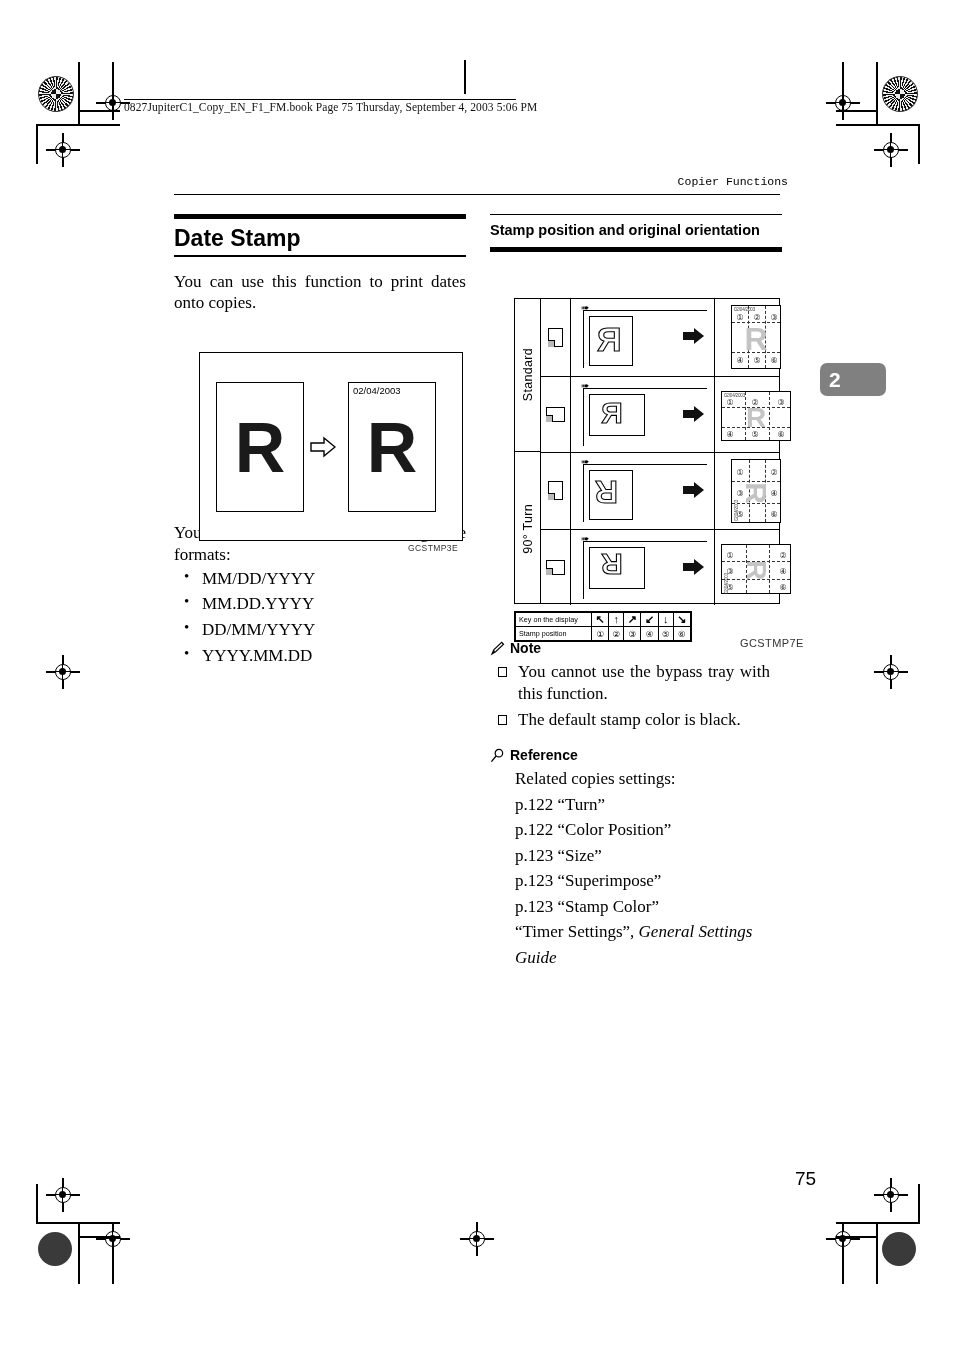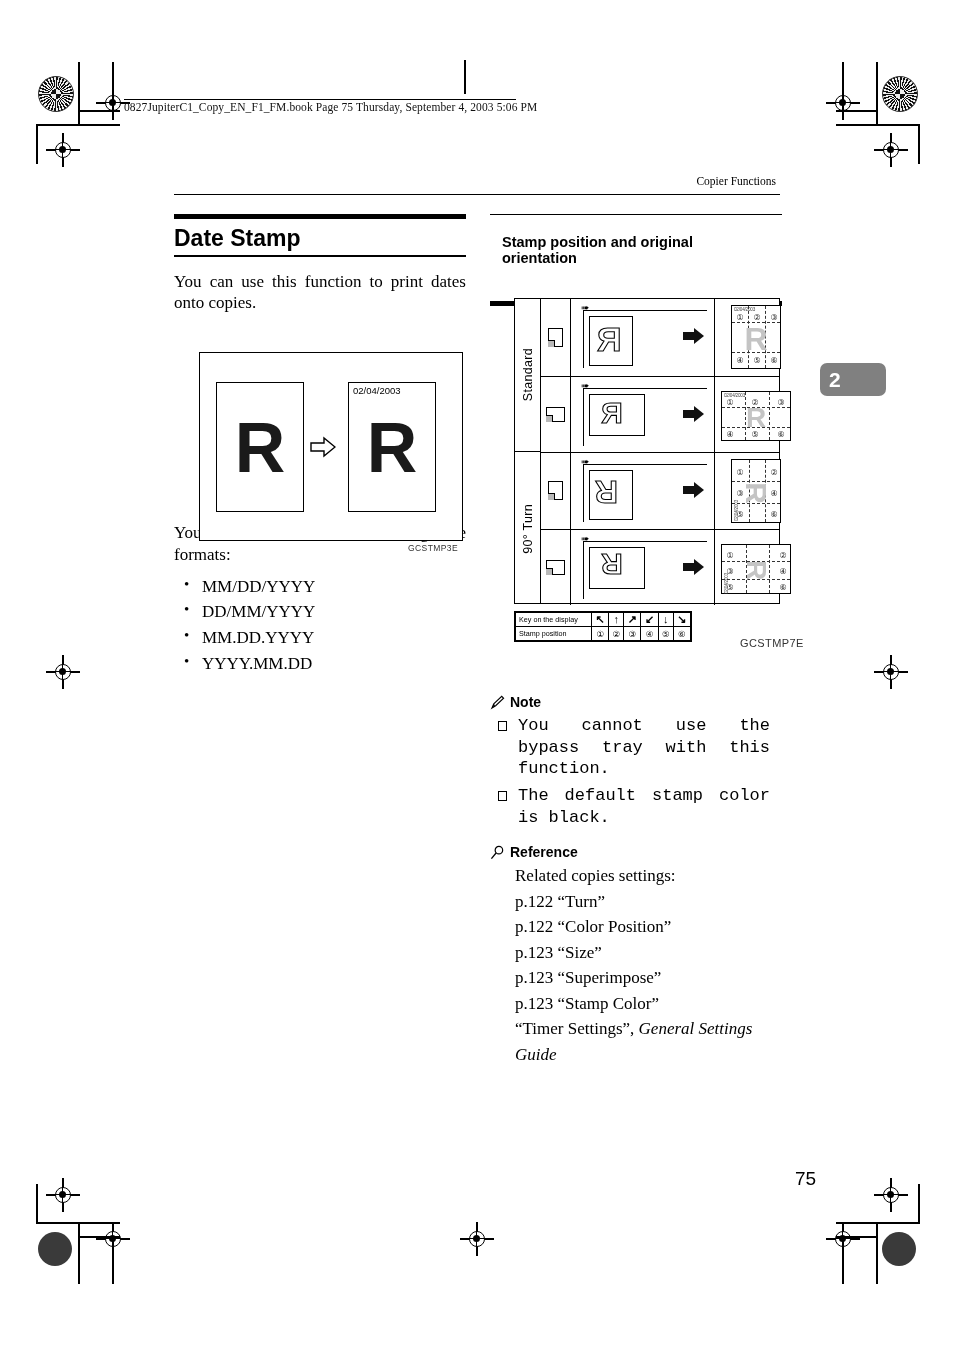--- a/index.html
+++ b/index.html
@@ -35,22 +35,22 @@
   
   .filehdr {
     position:absolute; left:124px; top:99px;
     font-size:11.5px; font-family:"Liberation Serif", serif; color:#111;
     letter-spacing:0.1px; white-space:nowrap;
   }
   .filehdr .ul { border-top:1px solid #000; display:block; width:392px; margin-bottom:1px;}
 
   
   .runhead {
-    position:absolute; right:178px; top:175px;
-    font-family:Liberation Serif, serif;
+    position:absolute; right:166px; top:175px;
+    font-family:Liberation Mono, monospace;
     font-size:11.5px; color:#000;
   }
   .headrule { position:absolute; left:174px; top:194px; width:606px; height:1px; background:#000; }
 
   
   .chaptab {
     position:absolute; left:820px; top:363px; width:66px; height:33px;
     background:#808080; border-radius:7px;
     color:#fff; font-family:"Liberation Sans", sans-serif; font-weight:bold;
     font-size:21px; line-height:33px; padding-left:9px; box-sizing:border-box;
@@ -63,31 +63,31 @@
   h1.secttitle {
     font-family:"Liberation Sans", sans-serif;
     font-weight:bold; font-size:23px; margin:0;
     padding:7px 0 5px 0; line-height:1.05;
   }
   .rule-thick { height:5px; background:#000; }
   .rule-thin  { height:1.4px; background:#000; }
 
   h2.subtitle {
     font-family:"Liberation Sans", sans-serif;
-    font-weight:bold; font-size:14.5px; margin:12px;
-    padding:8px 0 22px 0; line-height:1.1;
+    font-weight:bold; font-size:14.5px; margin:0;
+    padding:8px 0 8px 0; line-height:1.1;
   }
 
   p.body {
     font-size:17px; line-height:1.28; margin:14px 0 0 0;
     text-align:justify; text-justify:inter-word;
   }
   p.body.tight { margin-top:12px; }
 
-  ul.fmt { list-style:none; margin:8px 0 0 0; padding:0; }
+  ul.fmt { list-style:none; margin:0 0 0 0; padding:0; }
   ul.fmt li {
     font-size:17px; line-height:1.52; padding-left:28px; position:relative;
   }
   ul.fmt li:before {
     content:"\2022"; position:absolute; left:10px; top:-1px; font-size:15px;
   }
 
   
   .figL { position:absolute; left:199px; top:352px; width:262px; height:187px;
           border:1.6px solid #000; background:#fff; }
@@ -200,21 +200,21 @@
   .legend td.arw { font-size:11px; font-weight:bold; line-height:11px; }
   .legend td.numc { font-size:8.5px; }
 
   
   .blk { margin-top:16px; }
   .blkhead {
     font-family:"Liberation Sans", sans-serif; font-weight:bold; font-size:14px;
     display:flex; align-items:center; gap:5px;
   }
   .blkhead .gicon { width:15px; height:15px; display:inline-block; }
-  ul.notelist { list-style:none; margin:3px 12px 0 0; padding:0;font-family:Liberation Mono, monospace; }
+  ul.notelist { list-style:none; margin:3px 12px 0 0; padding:0; }
   ul.notelist li {
     font-size:17px; line-height:1.27; position:relative; padding-left:28px;
     margin-top:5px; text-align:justify;
   }
   ul.notelist li:before {
     content:""; position:absolute; left:8px; top:6px; width:9px; height:10px;
     border:1.4px solid #000; box-sizing:border-box;
   }
   .reflist { margin:3px 0 0 0; padding:0; list-style:none; }
   .reflist li { font-size:17px; line-height:1.5; padding-left:25px; }
@@ -361,22 +361,22 @@
 
   <div class="colL">
     <div class="rule-thick"></div>
     <h1 class="secttitle">Date Stamp</h1>
     <div class="rule-thin"></div>
     <p class="body">You can use this function to print dates onto copies.</p>
     <div style="height:196px"></div>
     <p class="body tight">You can select from the following date formats:</p>
     <ul class="fmt">
       <li>MM/DD/YYYY</li>
+      <li>MM.DD.YYYY</li>
       <li>DD/MM/YYYY</li>
-      <li>MM.DD.YYYY</li>
       <li>YYYY.MM.DD</li>
     </ul>
   </div>
 
   <div class="figL">
     <div class="pg a">
       <div class="R">R</div>
     </div>
     <svg class="arrow" viewBox="0 0 26 22">
       <polygon points="1,7 14,7 14,2 25,11 14,20 14,15 1,15" fill="#fff" stroke="#000" stroke-width="1.4"></polygon>

